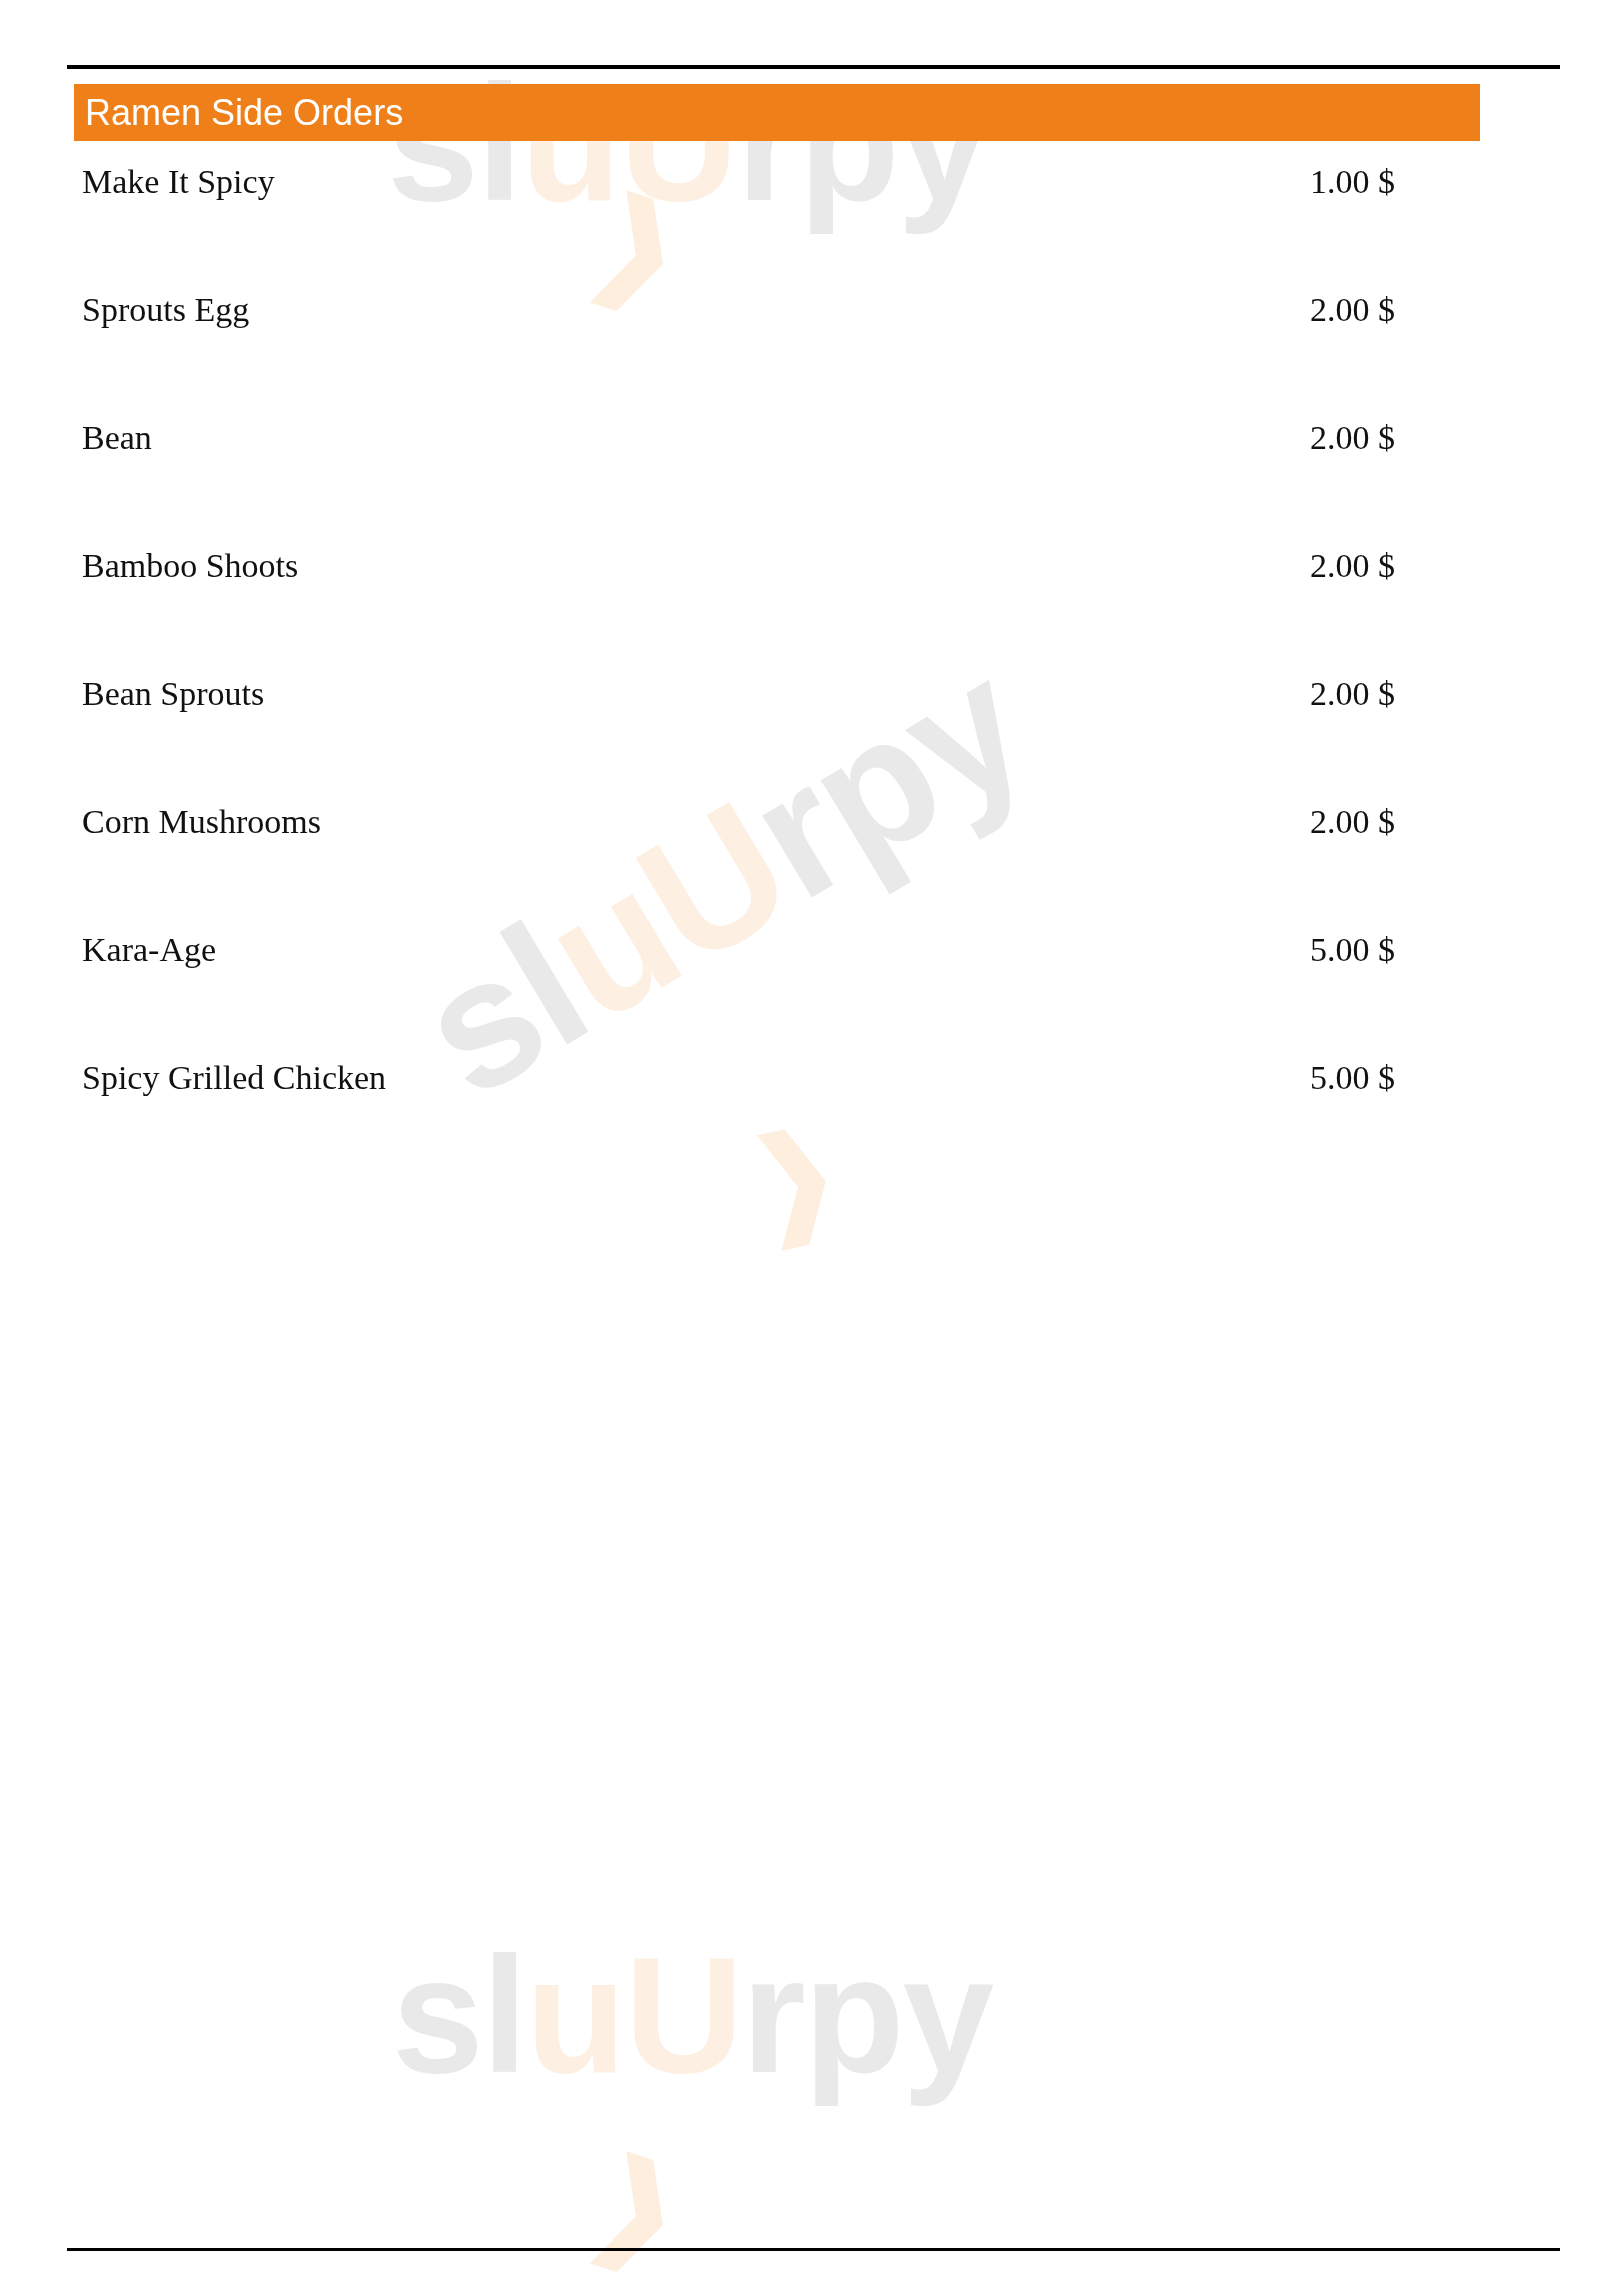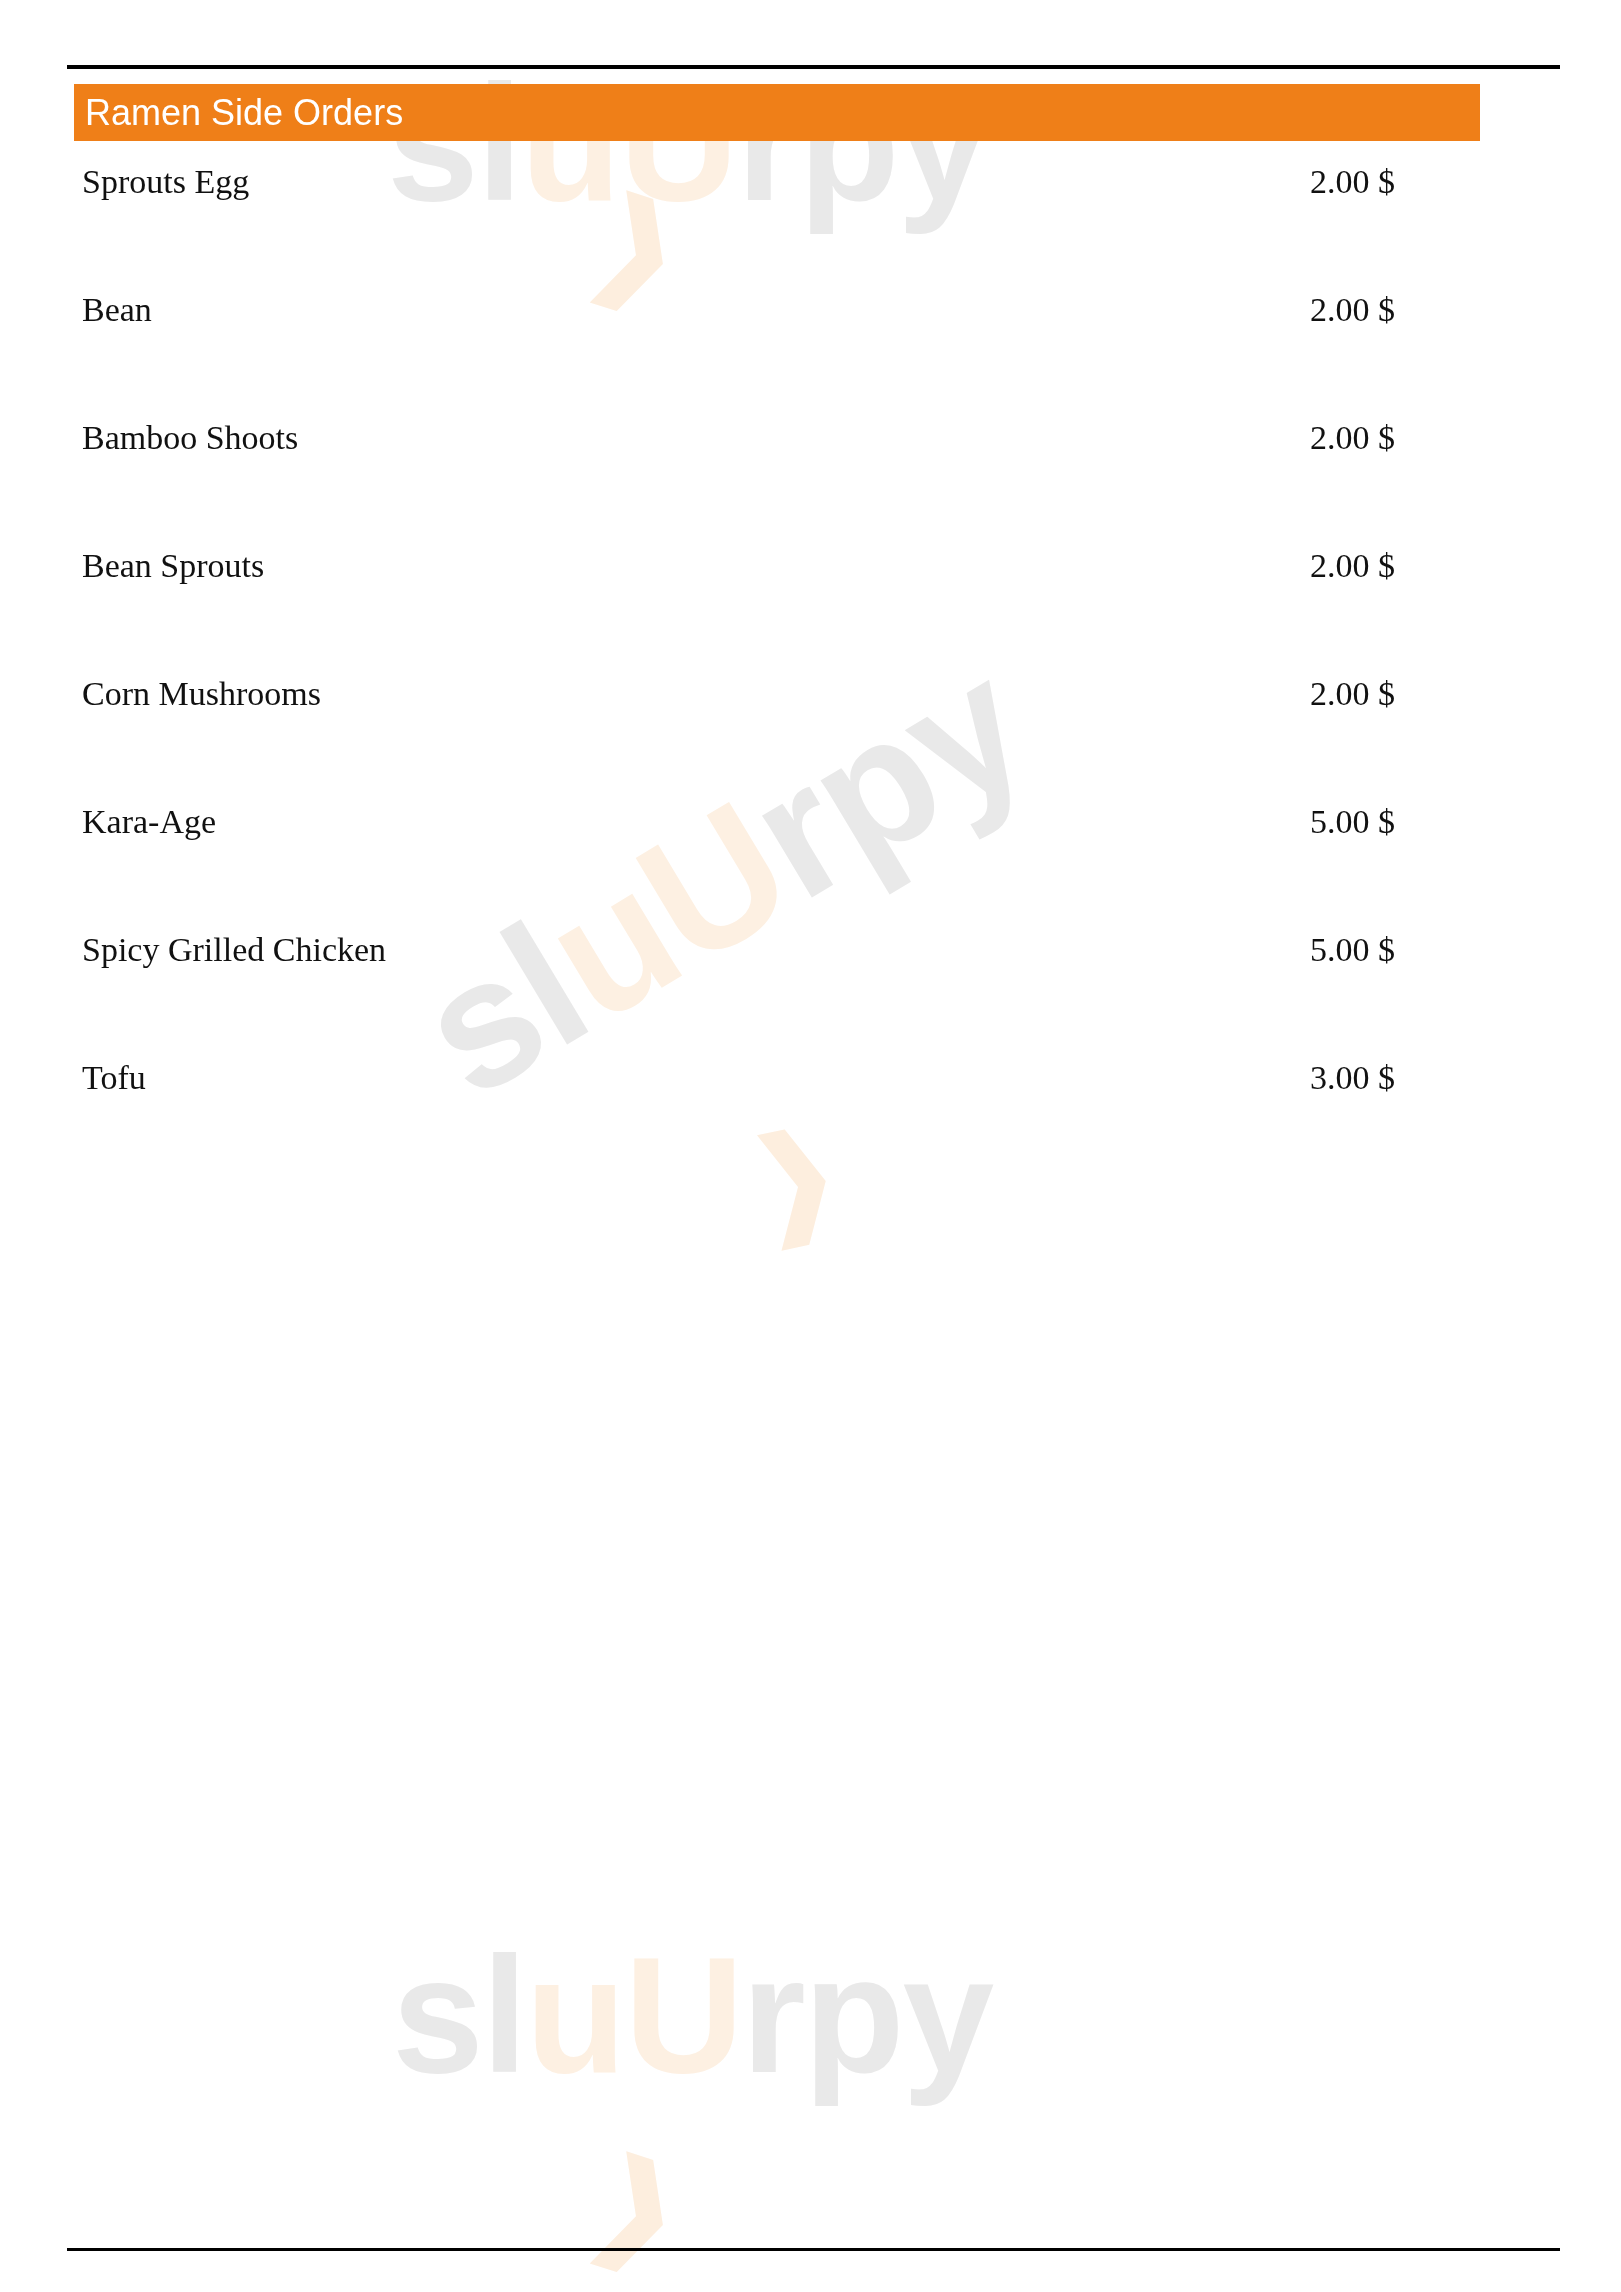--- a/index.html
+++ b/index.html
@@ -146,20 +146,24 @@
 
   <div class="wm wm-3">sl<span class="u">uU</span>rpy</div>
   <div class="wm-swirl sw-3">❱</div>
 
   <div class="section-header">
     <span class="title">Ramen Side Orders</span>
   </div>
 
   <div class="items">
 
+    <div class="item-row">
+      <span class="item-name">Make It Spicy</span>
+      <span class="item-price">1.00 $</span>
+    </div>
 
 
     <div class="item-row">
       <span class="item-name">Sprouts Egg</span>
       <span class="item-price">2.00 $</span>
     </div>
 
     <div class="item-row">
       <span class="item-name">Bean</span>
       <span class="item-price">2.00 $</span>
@@ -183,23 +187,19 @@
     <div class="item-row">
       <span class="item-name">Kara-Age</span>
       <span class="item-price">5.00 $</span>
     </div>
 
     <div class="item-row">
       <span class="item-name">Spicy Grilled Chicken</span>
       <span class="item-price">5.00 $</span>
     </div>
 
-    <div class="item-row">
-      <span class="item-name">Tofu</span>
-      <span class="item-price">3.00 $</span>
-    </div>
 
   </div>
 
   <div class="bottom-rule"></div>
 
 </div>
 
 
 </body></html>

